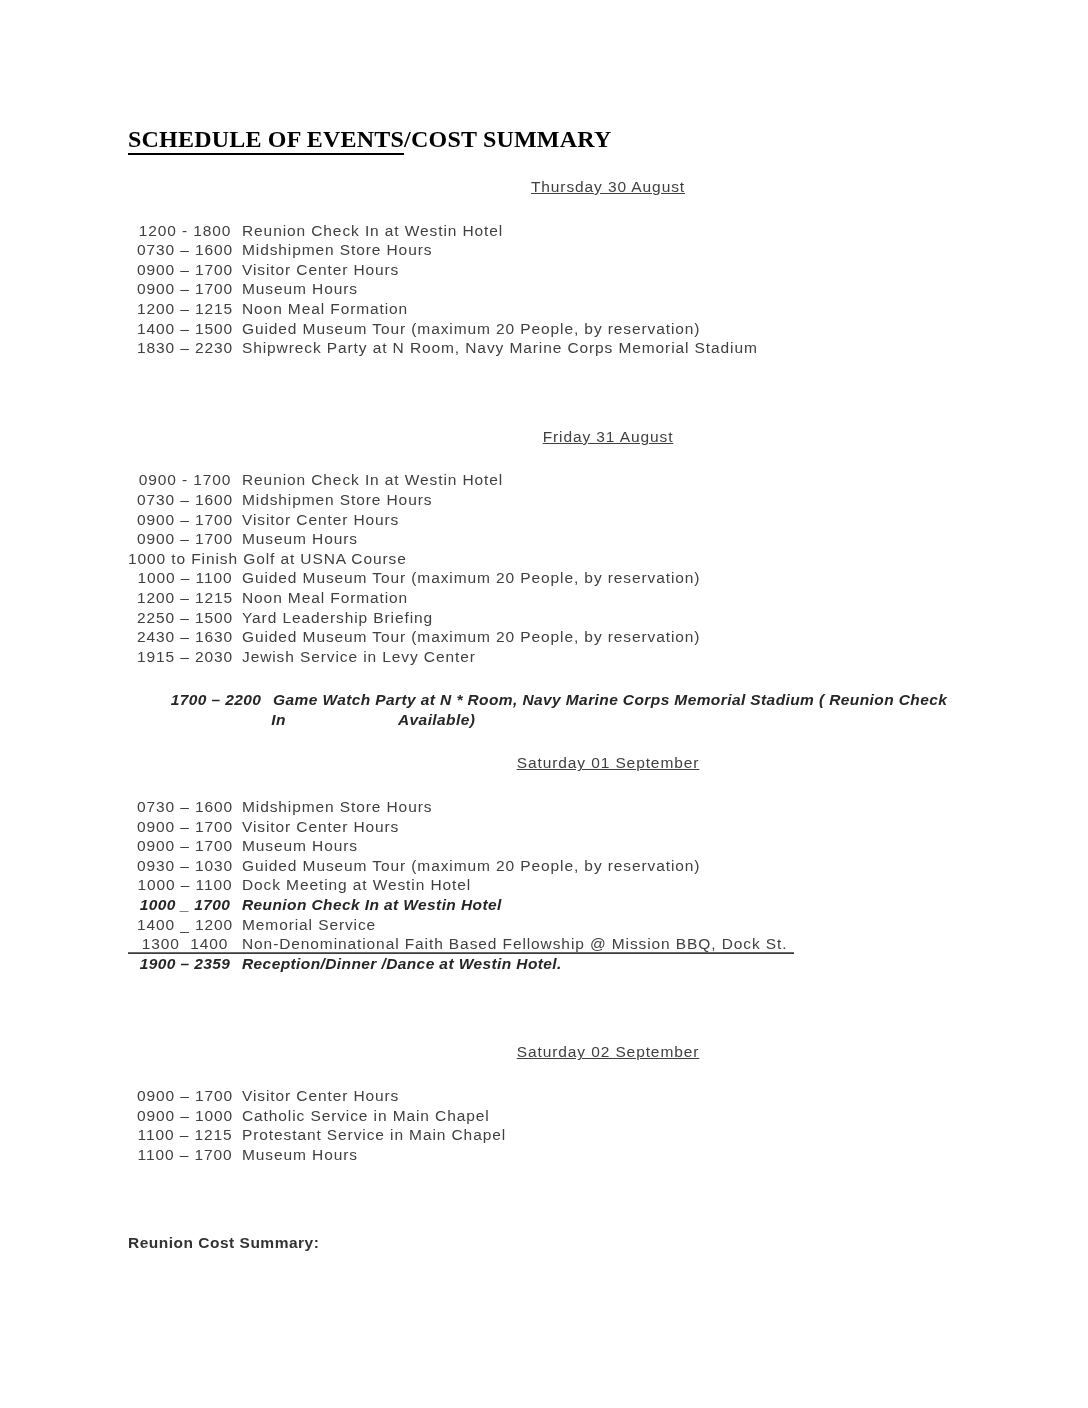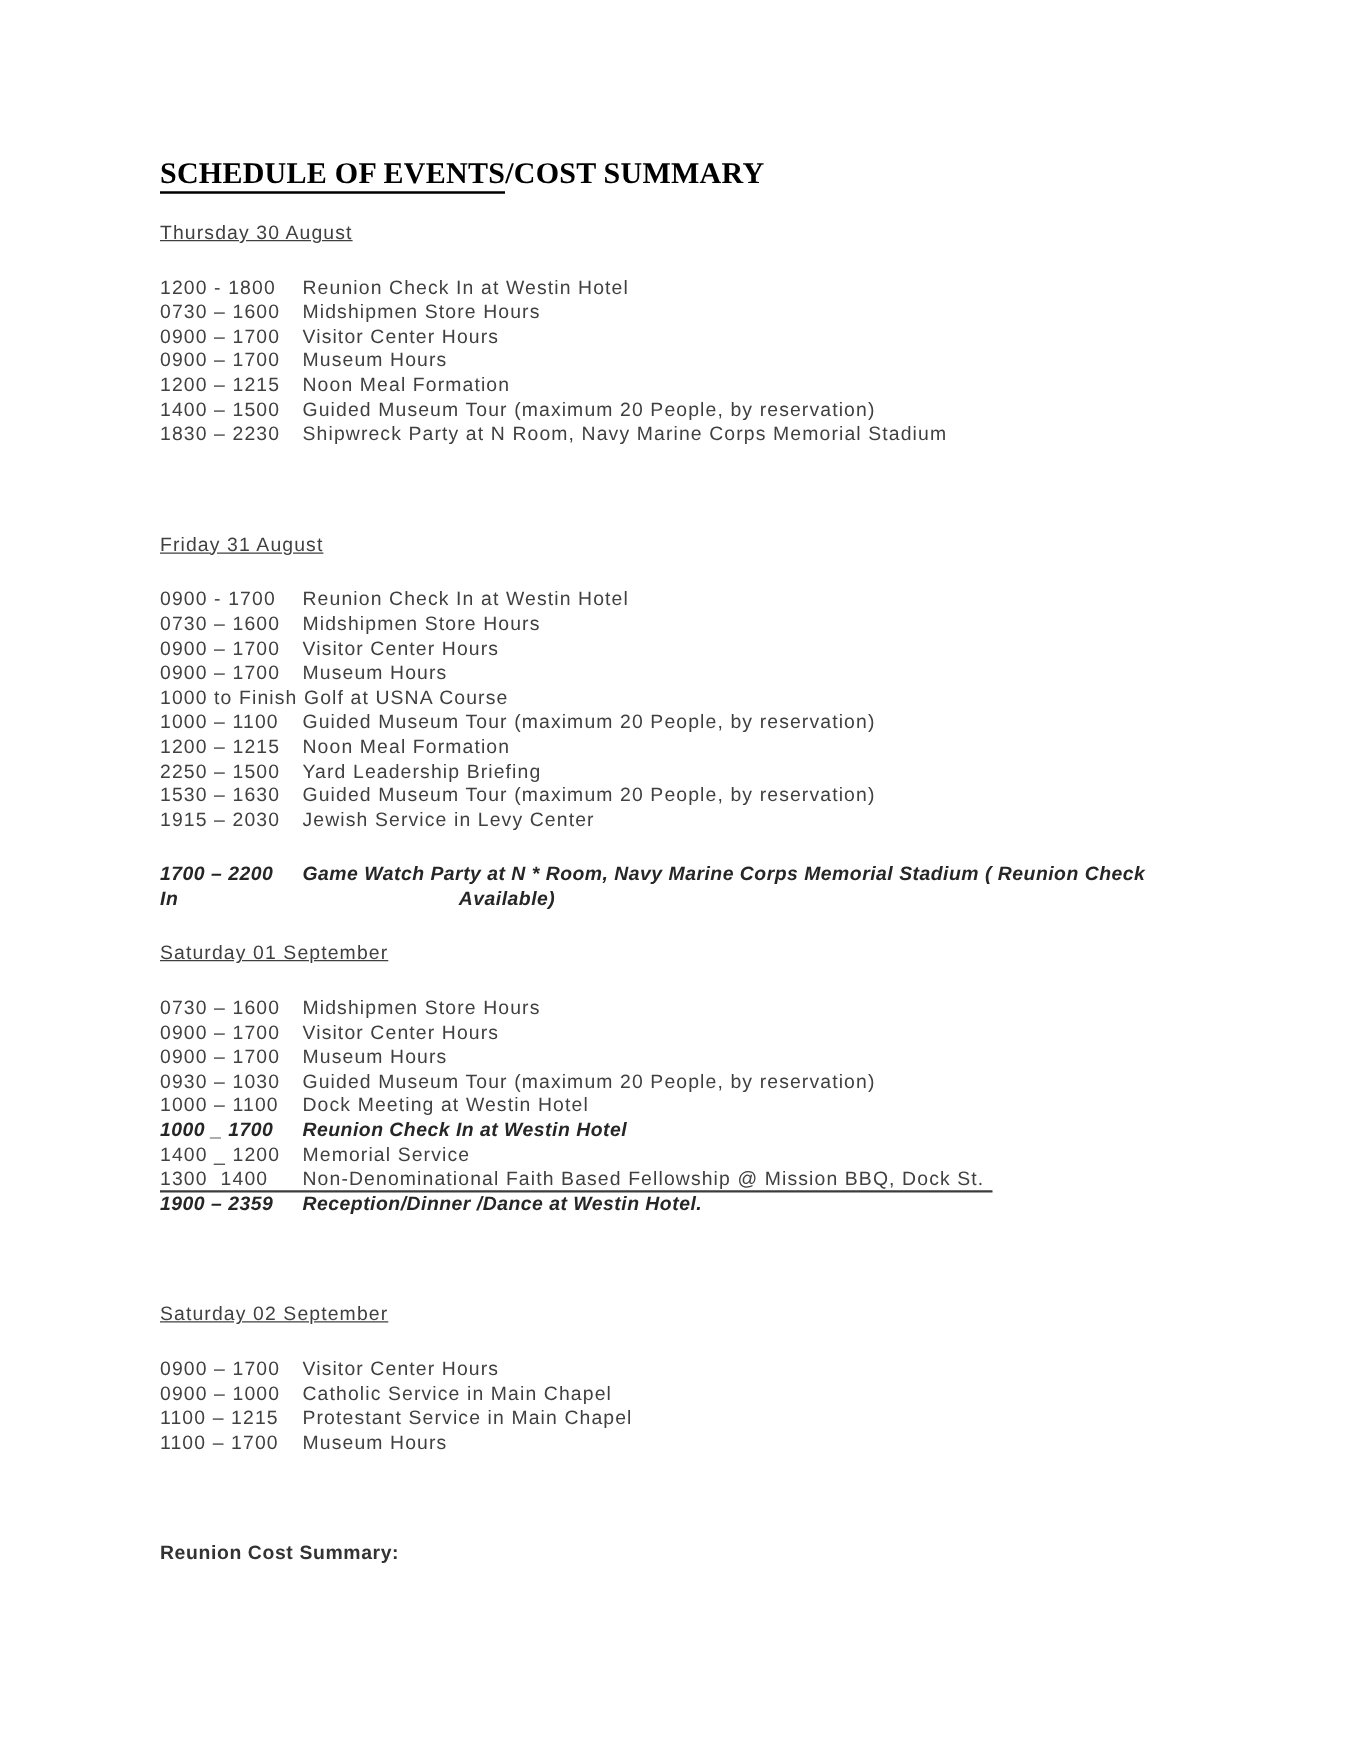--- a/index.html
+++ b/index.html
@@ -25,21 +25,21 @@
     font-size: 24px;
     font-weight: bold;
     line-height: 26px;
     letter-spacing: 0.2px;
     color: #000000;
   }
   .title-u {
     border-bottom: 2.5px solid #000000;
     padding-bottom: 1px;
   }
-  .section { margin-top: 69px; }
+  .section { margin-top: 69px; text-align: center; }
   .section.first { margin-top: 25px; }
   .section.tight { margin-top: 24px; }
   .sec-head {
     margin: 0 0 24px 0;
     font-size: 15.5px;
     font-weight: normal;
     line-height: 19.6px;
     text-decoration: underline;
     color: #404040;
   }
@@ -58,21 +58,21 @@
     font-weight: bold;
     font-style: italic;
     color: #262626;
     letter-spacing: 0.4px;
   }
   .row.underline {
     width: fit-content;
     padding-right: 7px;
     box-shadow: inset 0 -1.8px 0 #3c3c3c;
   }
-  .special { margin-top: 24px; }
+  .special { margin-top: 24px; margin-left: 31px; }
   .cont { display: flex; line-height: 19.6px; }
   .cont-left { flex: 0 0 239px; }
   .cost-heading {
     margin: 69px 0 0 0;
     font-weight: bold;
     color: #333333;
     letter-spacing: 0.5px;
   }
 </style>
 </head>
@@ -143,21 +143,21 @@
           </div>
           <div class="row">
             <span class="time">1200 – 1215</span>
             <span class="desc">Noon Meal Formation</span>
           </div>
           <div class="row">
             <span class="time">2250 – 1500</span>
             <span class="desc">Yard Leadership Briefing</span>
           </div>
           <div class="row">
-            <span class="time">1530 – 1630</span>
+            <span class="time">2430 – 1630</span>
             <span class="desc">Guided Museum Tour (maximum 20 People, by reservation)</span>
           </div>
           <div class="row">
             <span class="time">1915 – 2030</span>
             <span class="desc">Jewish Service in Levy Center</span>
           </div>
         </div>
         <div class="special">
           <div class="row bold-italic">
             <span class="time">1700 – 2200</span>

